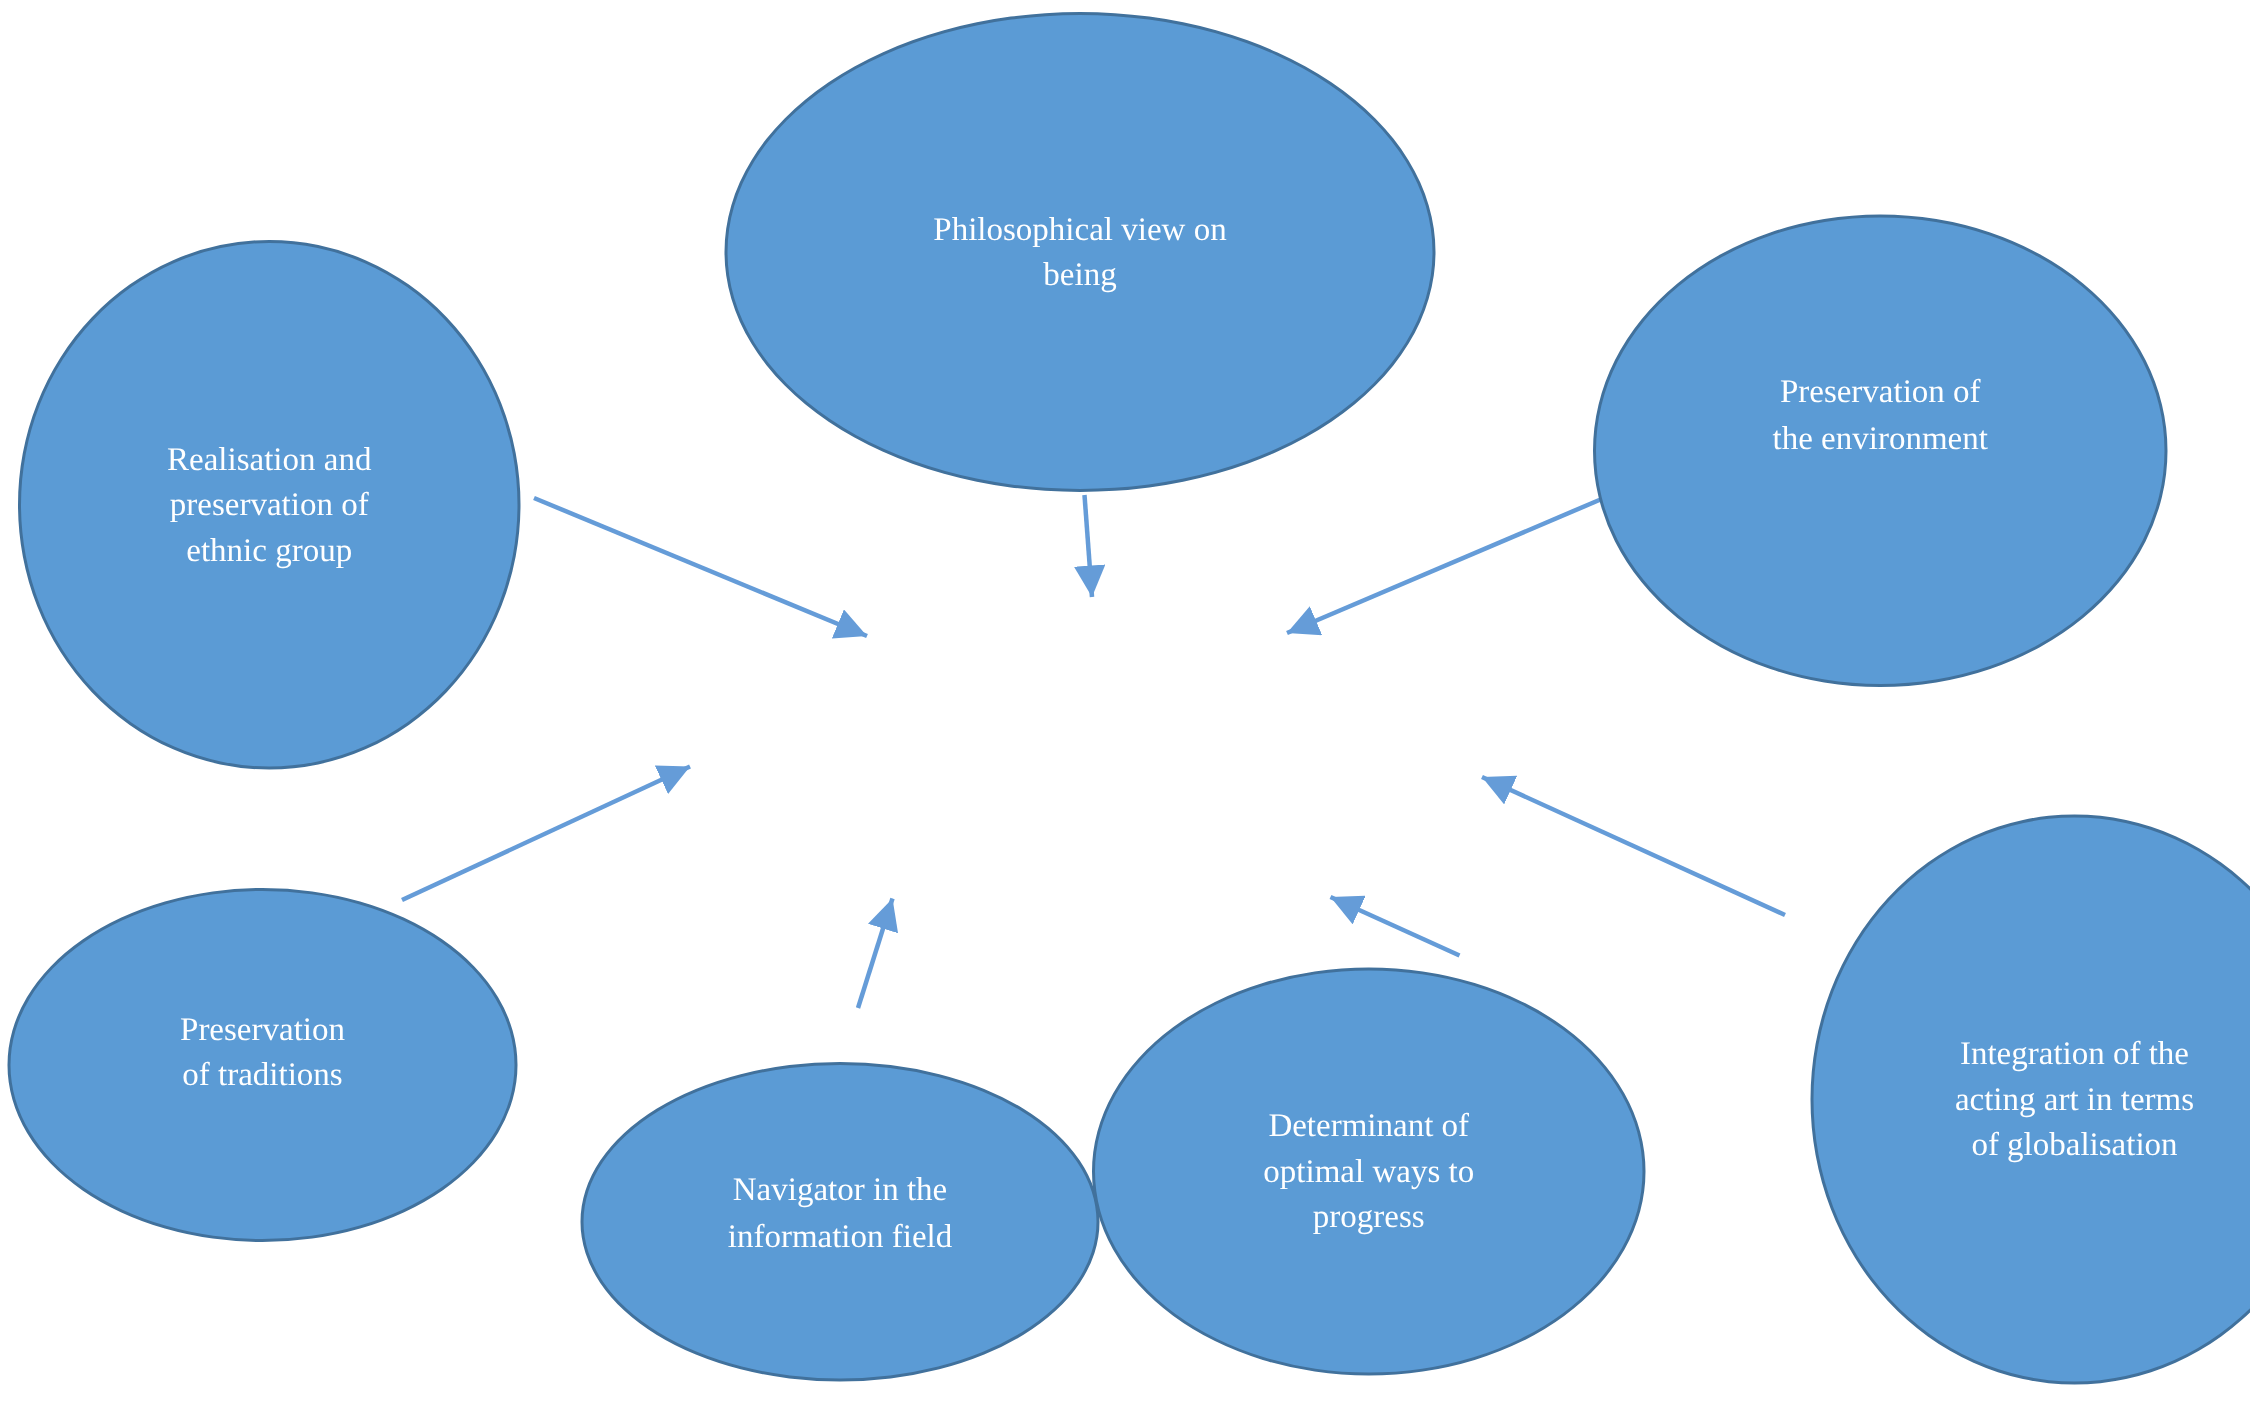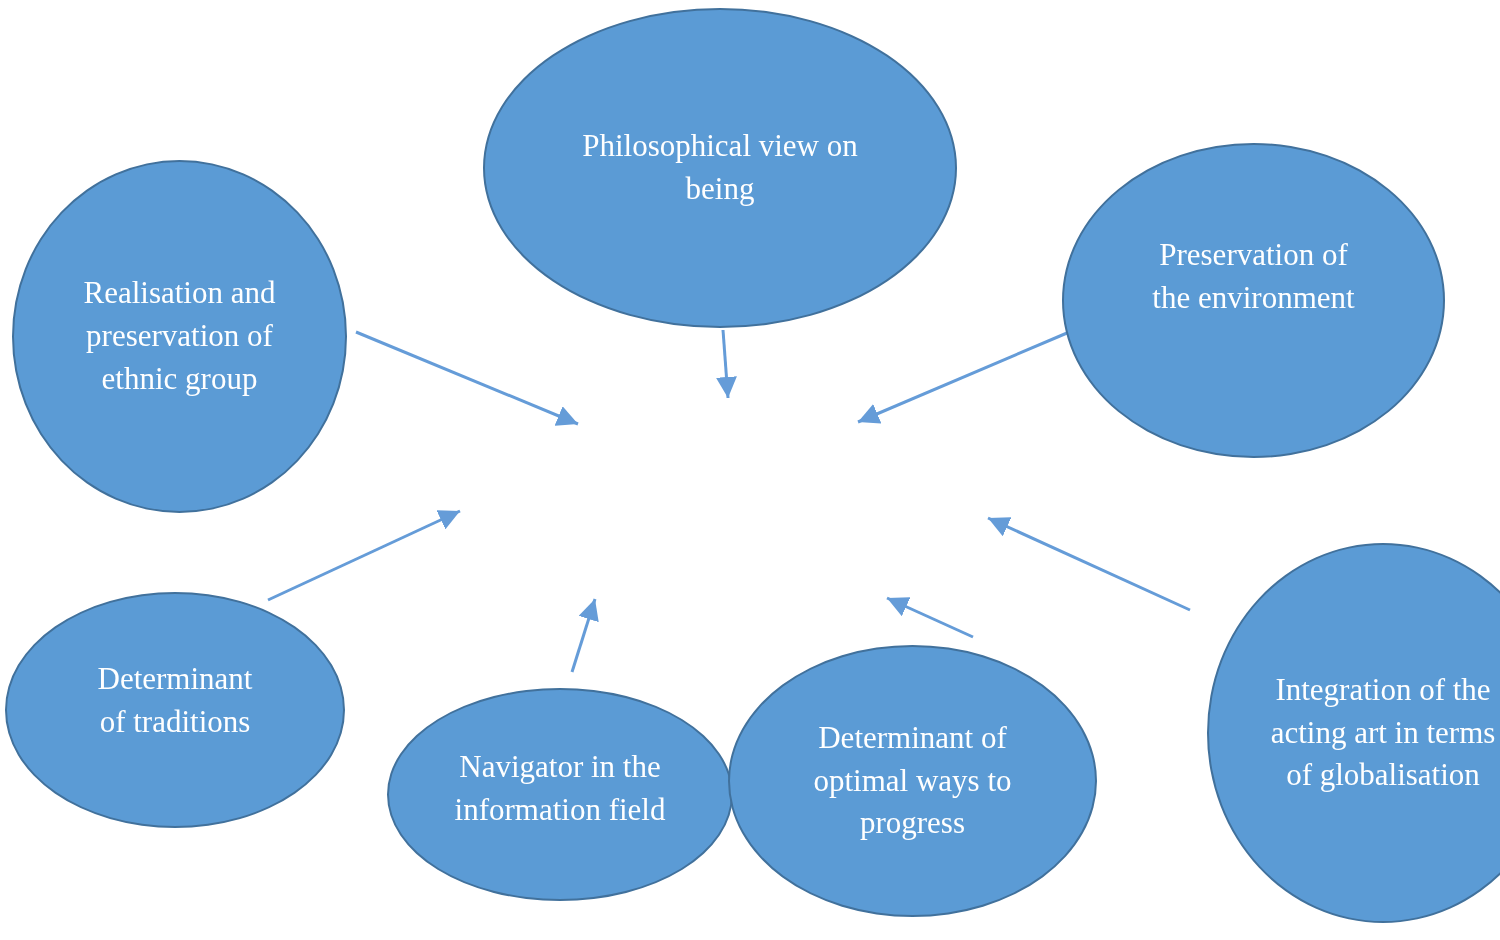--- a/index.html
+++ b/index.html
@@ -15,28 +15,28 @@
     position:relative;width:1500px;height:940px;background:var(--page-bg);
     font-family:"Liberation Serif","DejaVu Serif",serif;
   }
   .node{
     position:absolute;border-radius:50%;
     background:var(--node-fill);
     border:2px solid var(--node-border);
     color:var(--text-color);
     display:flex;align-items:center;justify-content:center;
     text-align:center;white-space:pre-line;
-    font-size:31px;line-height:1.38;
+    font-size:22px;line-height:1.38;
   }
   .node-philosophical{left:483px;top:8px;width:474px;height:320px;}
   .node-realisation{left:12px;top:160px;width:335px;height:353px;text-align:center;}
   .node-environment{left:1062px;top:143px;width:383px;height:315px;padding-bottom:48px;}
   .node-center{left:478px;top:413px;width:490px;height:200px;}
   .node-traditions{left:5px;top:592px;width:340px;height:236px;padding-bottom:18px;}
-  .node-navigator{left:387px;top:688px;width:346px;height:213px;padding-bottom:12px;}
+  .node-navigator{left:387px;top:708px;width:346px;height:213px;padding-bottom:12px;}
   .node-determinant{left:728px;top:645px;width:369px;height:272px;}
   .node-integration{left:1207px;top:543px;width:352px;height:380px;}
   .arrows{position:absolute;left:0;top:0;width:1500px;height:940px;pointer-events:none;}
   .arrow-line{stroke:var(--arrow-color);stroke-width:3;fill:none;}
   .arrowhead{fill:var(--arrow-color);}
 </style>
 </head>
 <body>
 
 <div class="canvas">
@@ -60,21 +60,21 @@
 being</div>
 
   <div class="node node-realisation">Realisation and
 preservation of
 ethnic group</div>
 
   <div class="node node-environment">Preservation of
 the environment</div>
 
 
-  <div class="node node-traditions">Determinant
+  <div class="node node-traditions">Preservation
 of traditions</div>
 
   <div class="node node-navigator">Navigator in the
 information field</div>
 
   <div class="node node-determinant">Determinant of
 optimal ways to
 progress</div>
 
   <div class="node node-integration">Integration of the

